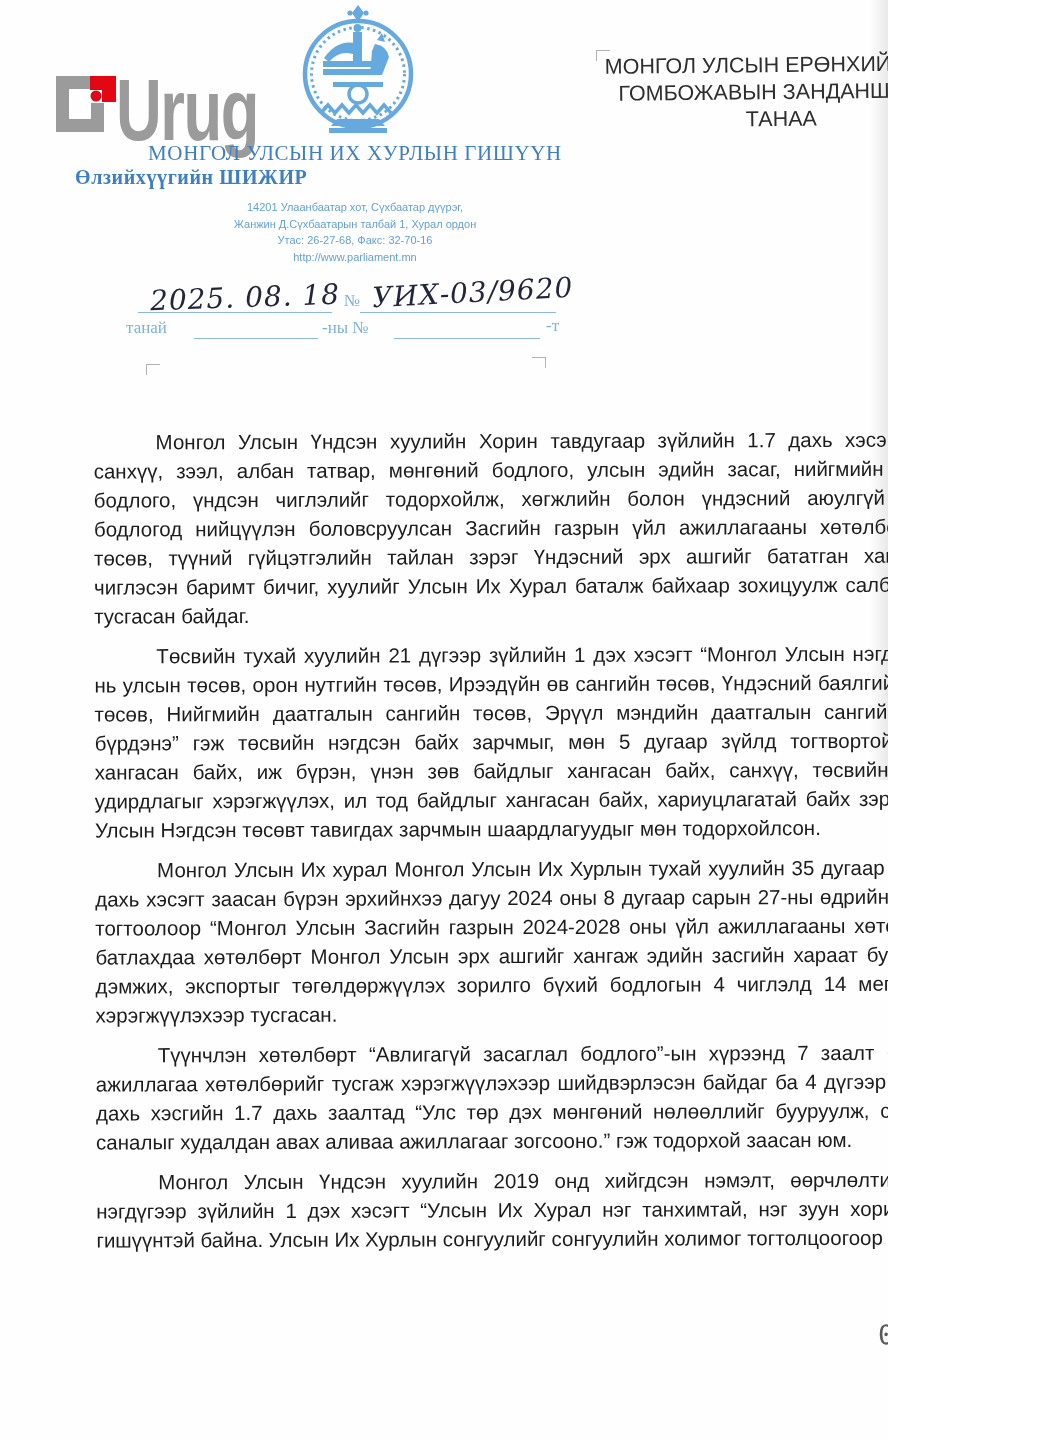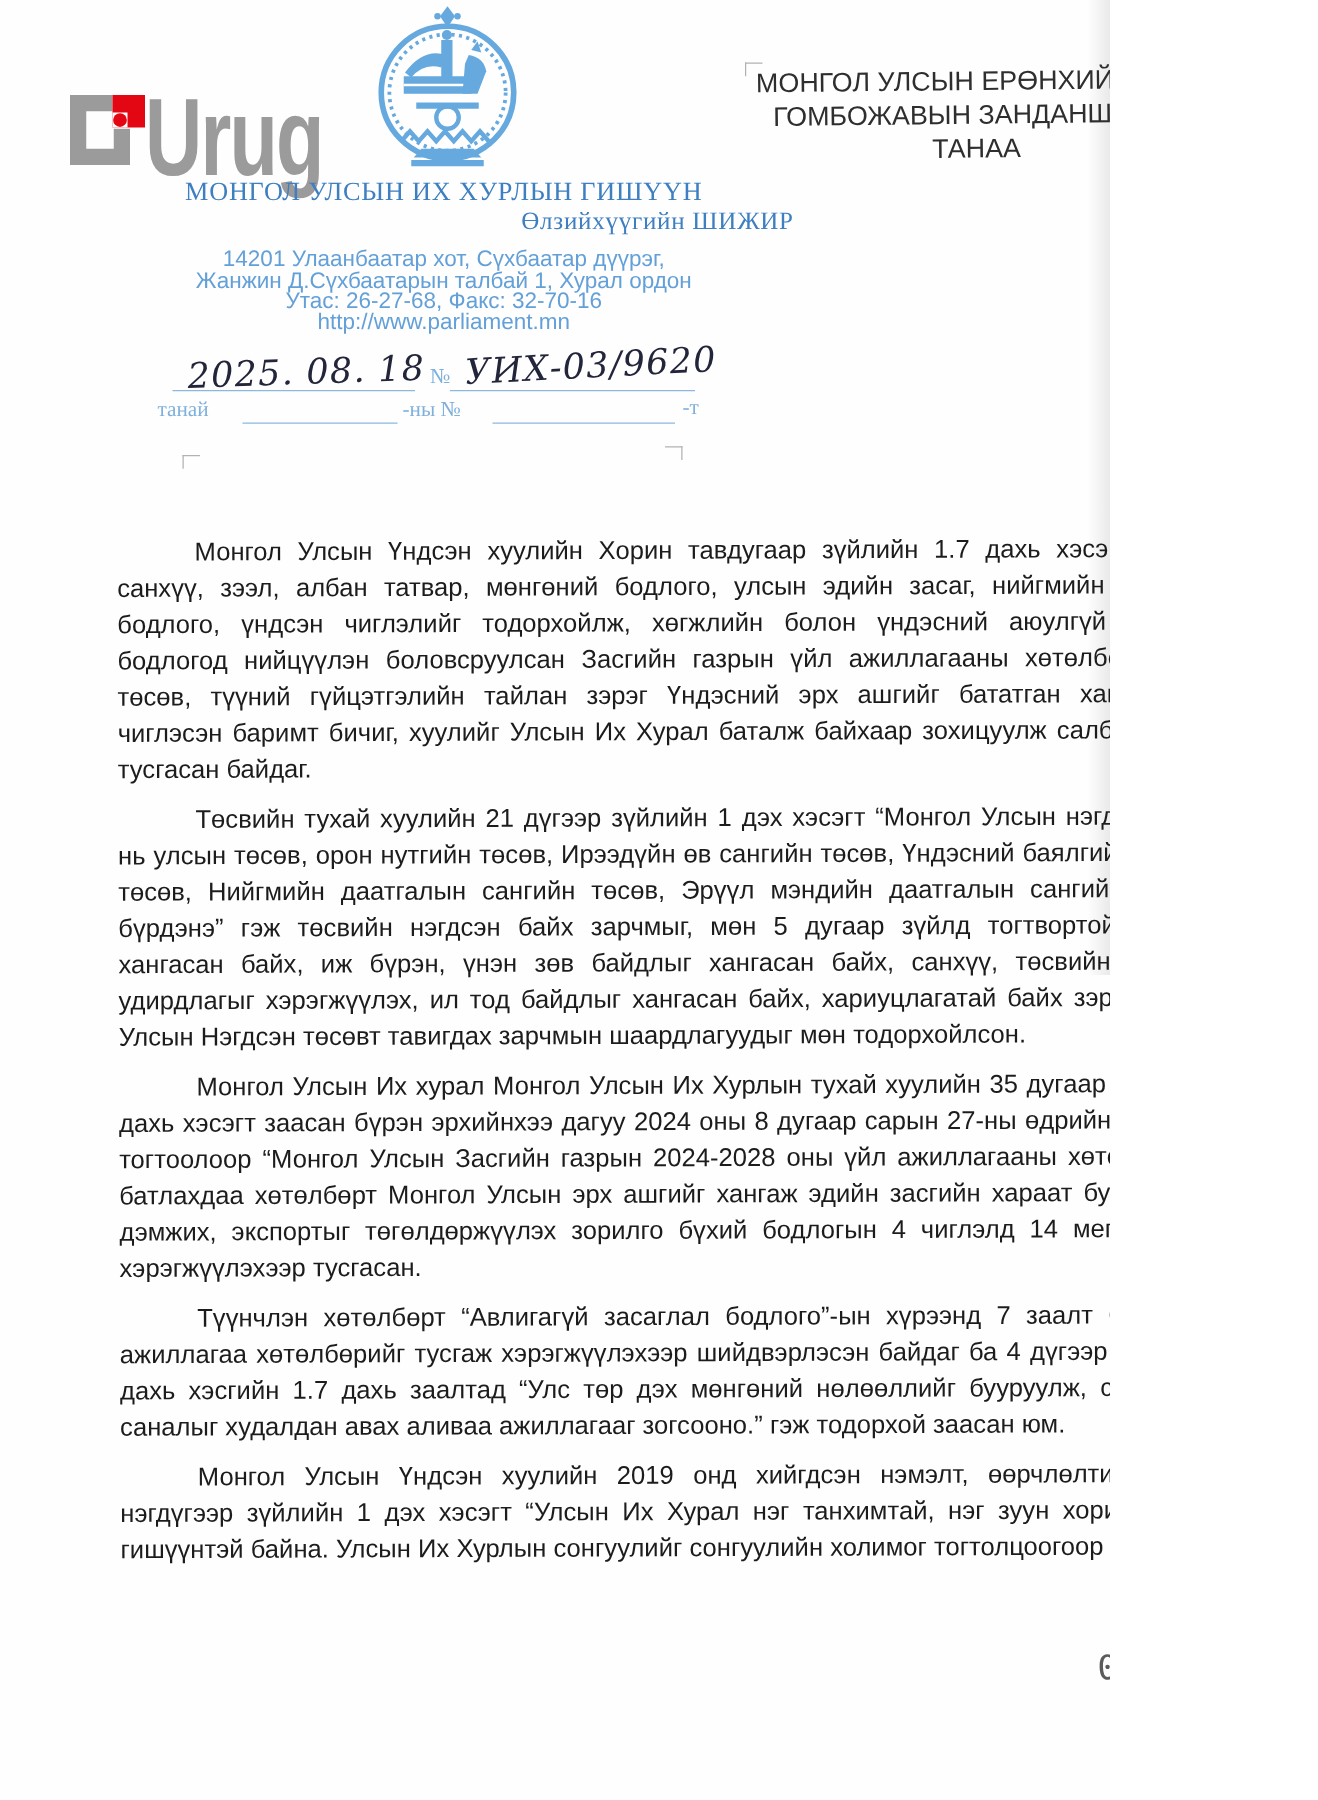--- a/index.html
+++ b/index.html
@@ -23,27 +23,27 @@
   }
   
   .emblem { position:absolute; left:287px; top:4px; }
   
   .org-name {
     position:absolute; left:75px; top:141px; width:560px; text-align:center;
     font-family:"Liberation Serif", serif; font-weight:normal; font-size:21px;
     color:#3d7fc0; letter-spacing:.6px;
   }
   .member-name {
-    position:absolute; left:75px; top:166px; width:560px; text-align:right;
-    font-family:"Liberation Serif", serif; font-weight:normal; font-size:20px;
+    position:absolute; left:75px; top:166px; width:560px; text-align:left;
+    font-family:"Liberation Serif", serif; font-weight:bold; font-size:20px;
     color:#3d7fc0; letter-spacing:.6px;
   }
   .addr {
     position:absolute; left:75px; top:199px; width:560px; text-align:center;
-    font-size:18px; line-height:16.5px; color:#64a0d8;
+    font-size:11px; line-height:16.5px; color:#64a0d8;
   }
   
   .hand {
     font-family:"DejaVu Serif", serif; font-style:italic; color:#23263a;
   }
   .hw-date { position:absolute; left:150px; top:281px; font-size:28px; transform:rotate(-2deg); letter-spacing:1px; }
   .hw-num  { position:absolute; left:372px; top:276px; font-size:28px; transform:rotate(-3deg); letter-spacing:1px; }
   .u-line { position:absolute; border-bottom:1.6px solid #8cb8e0; height:0; }
   .ul-1 { left:138px; top:312px; width:194px; }
   .ul-2 { left:360px; top:312px; width:196px; }

